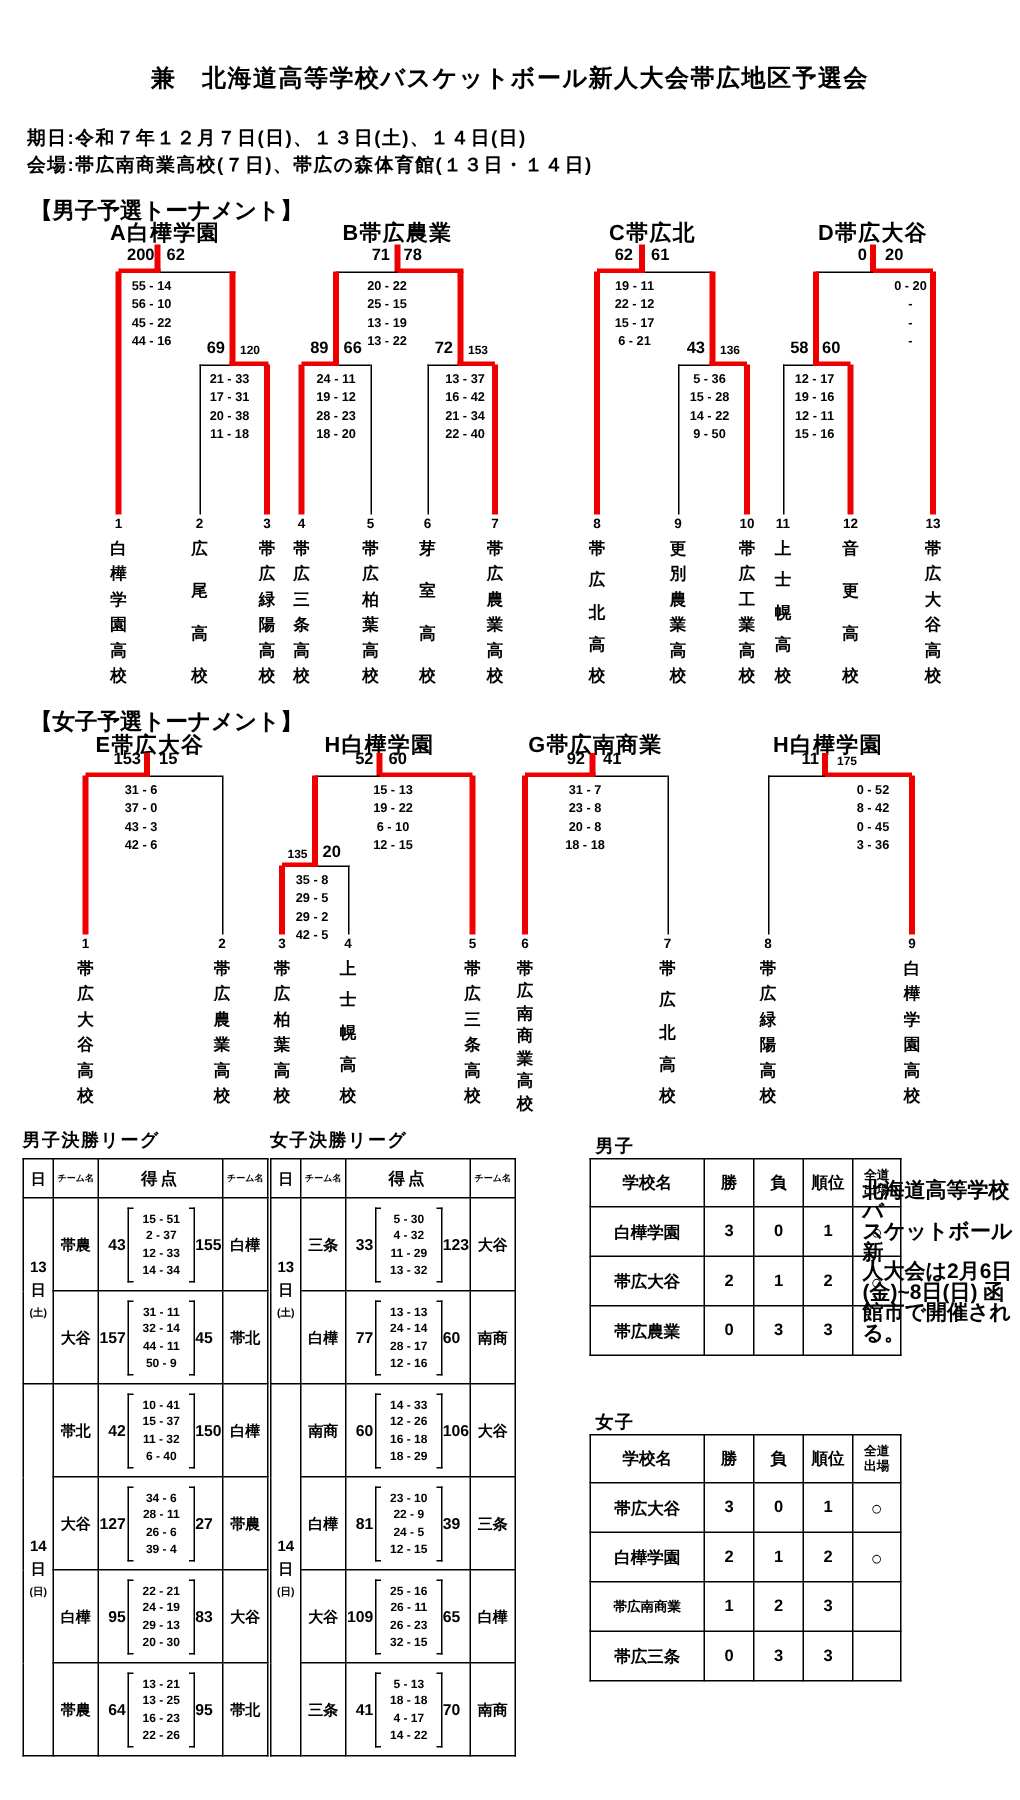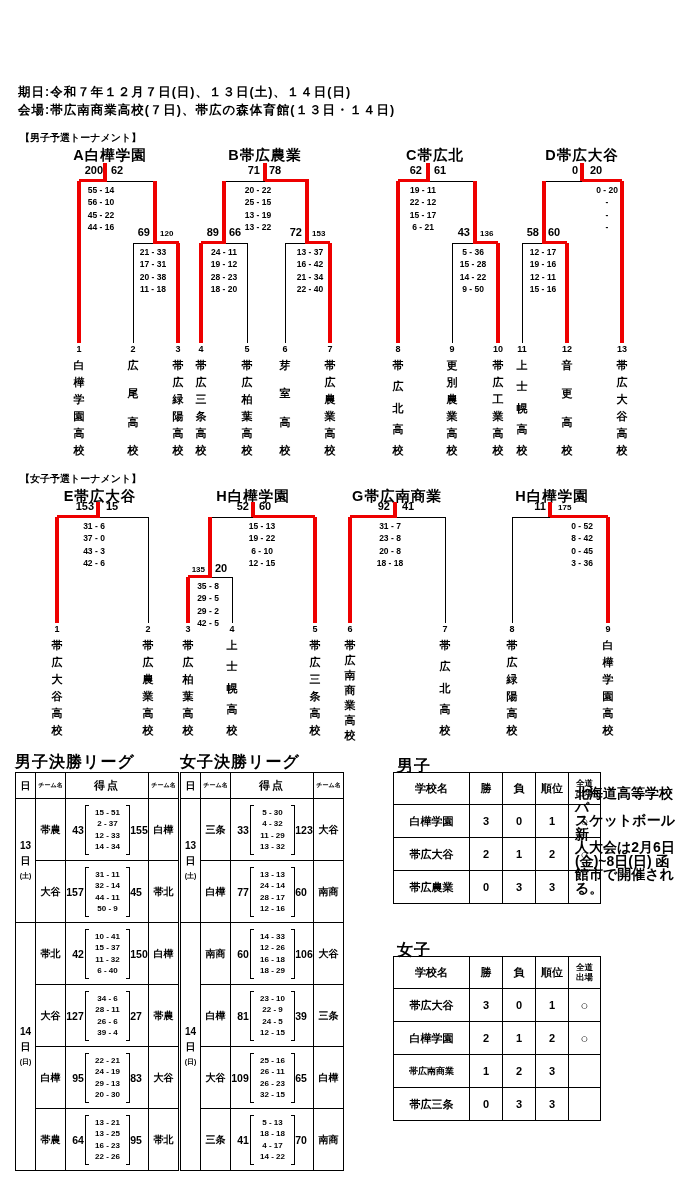--- a/index.html
+++ b/index.html
@@ -6,31 +6,31 @@
 *{box-sizing:border-box;}
 body{margin:0;background:#fff;}
 #page{position:relative;width:680px;height:1200px;background:#fff;overflow:hidden;
   font-family:"Liberation Sans","DejaVu Sans",sans-serif;font-weight:bold;color:#000;}
 .hl{position:absolute;height:1px;background:#000;}
 .vl{position:absolute;width:1px;background:#000;}
 .hlr{position:absolute;height:3px;background:var(--red);}
 .vlr{position:absolute;width:4px;background:var(--red);}
 .title1{position:absolute;left:0;width:680px;text-align:center;font-size:16px;letter-spacing:1px;}
 .meta{position:absolute;font-size:12.5px;letter-spacing:1px;}
-.seclbl{position:absolute;font-size:10px;}
+.seclbl{position:absolute;font-size:15px;}
 .gtitle{position:absolute;font-size:14.5px;text-align:center;letter-spacing:1px;}
 .score{position:absolute;font-size:11px;}
 .score.r{text-align:right;}
 .score.sm{font-size:8px;}
 .qrt{position:absolute;font-size:8.5px;text-align:center;}
 .qrt div{line-height:12.4px;}
 .teamcol{position:absolute;width:16px;text-align:center;}
 .tnum{font-size:9px;line-height:10px;}
 .tname{display:flex;flex-direction:column;align-items:center;justify-content:space-between;height:100px;margin-top:4px;font-size:11px;}
-.lgtitle{position:absolute;font-size:16px;letter-spacing:1px;}
+.lgtitle{position:absolute;font-size:12px;letter-spacing:1px;}
 table.lg{position:absolute;border-collapse:collapse;table-layout:fixed;}
 table.lg td,table.lg th{border:1.5px solid #000;padding:0;text-align:center;vertical-align:middle;}
 table.lg th.dayh{font-size:10px;}
 table.lg th.tmh{font-size:6px;}
 table.lg th.sch{font-size:11px;letter-spacing:2px;}
 .daycell div div{font-size:10px;line-height:15px;}
 .daycell div div:nth-child(3){font-size:7px;}
 .tmcell{font-size:10px;}
 .sc-flex{display:flex;align-items:center;justify-content:center;}
 .sc-total{width:20px;font-size:10.5px;}
@@ -47,20 +47,21 @@
 table.st td.sch5{font-size:9px;}
 table.st td.circ{font-size:13px;}
 .note{position:absolute;font-size:14px;}
 .note div{line-height:13.5px;}
 </style>
 </head>
 <body>
 
 <div id="page">
 
+  <div class="title1" style="top:42px;">兼　北海道高等学校バスケットボール新人大会帯広地区予選会</div>
   <div class="meta" style="left:18px;top:84px;">期日:令和７年１２月７日(日)、１３日(土)、１４日(日)</div>
   <div class="meta" style="left:18px;top:102px;">会場:帯広南商業高校(７日)、帯広の森体育館(１３日・１４日)</div>
 
   <div class="seclbl" style="left:20px;top:131px;">【男子予選トーナメント】</div>
 
   <div class="gtitle" style="left:55px;top:146px;width:110px;">A白樺学園</div>
   <div class="vlr" style="left:103px;top:163px;height:19px;"></div>
   <div class="hl" style="left:79px;top:181px;width:78px;"></div>
   <div class="hlr" style="left:79px;top:179px;width:28px;"></div>
   <div class="vlr" style="left:77px;top:181px;height:162px;"></div>

